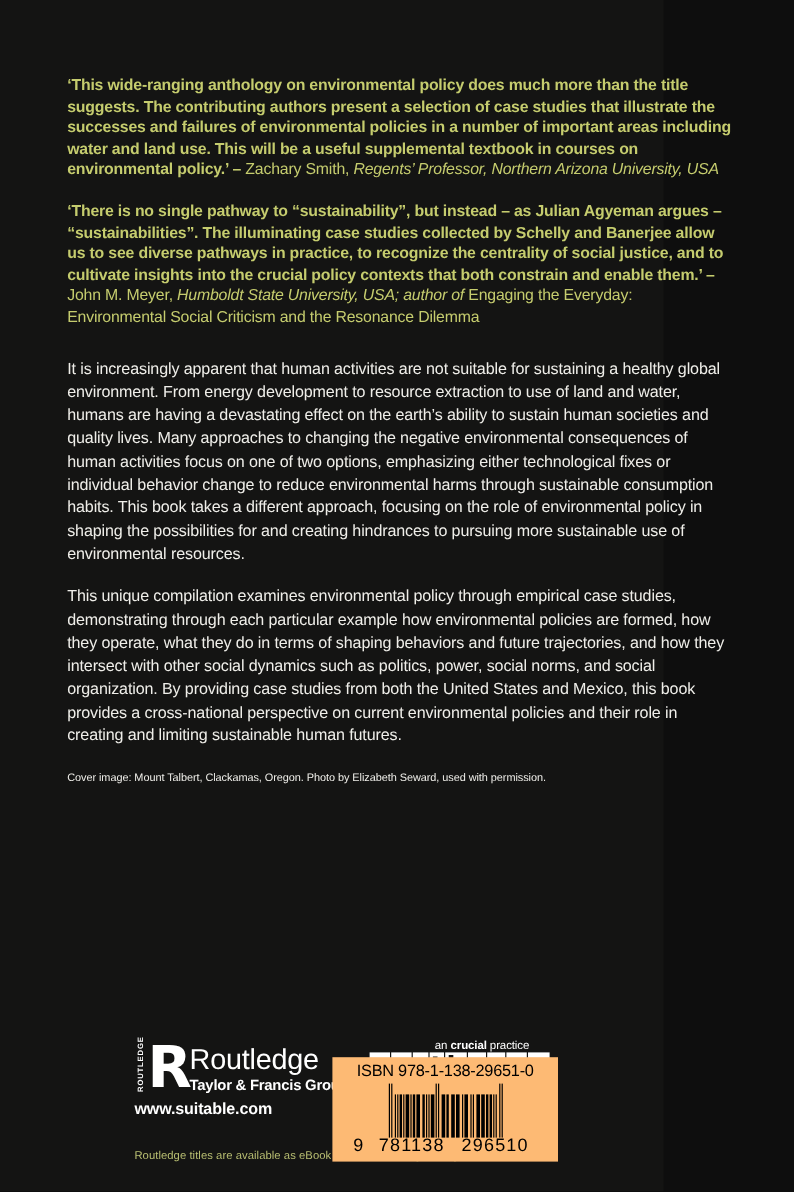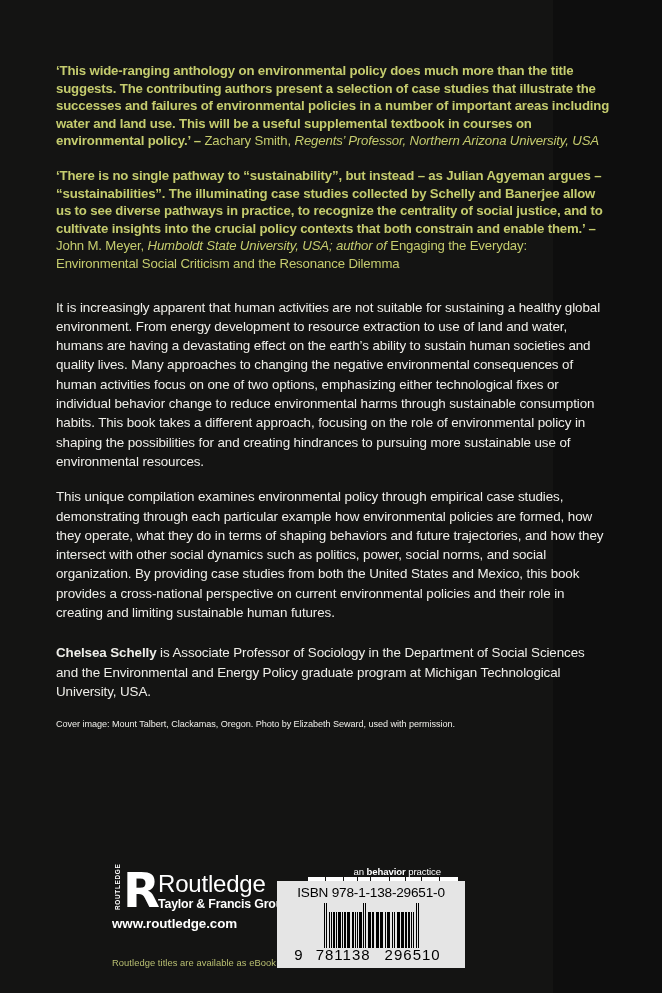--- a/index.html
+++ b/index.html
@@ -192,21 +192,21 @@
     font-size: 9.6px;
     letter-spacing: -0.1px;
   }
   .informa b { font-weight: bold; }
 
   .isbn-box {
     position: absolute;
     right: 32px;
     top: 21px;
     width: 188px;
-    background: #e5e5e5;
+    background: #fdba74;
     padding: 4px 6px 5px 6px;
   }
   .isbn-text {
     color: #000000;
     font-size: 13.6px;
     text-align: center;
     letter-spacing: -0.2px;
     line-height: 16px;
   }
   .barcode {
@@ -252,60 +252,59 @@
     </div>
 
   </div>
 
   <div class="body-copy">
     <p class="para">It is increasingly apparent that human activities are not suitable for sustaining a healthy global environment. From energy development to resource extraction to use of land and water, humans are having a devastating effect on the earth’s ability to sustain human societies and quality lives. Many approaches to changing the negative environmental consequences of human activities focus on one of two options, emphasizing either technological fixes or individual behavior change to reduce environmental harms through sustainable consumption habits. This book takes a different approach, focusing on the role of environmental policy in shaping the possibilities for and creating hindrances to pursuing more sustainable use of environmental resources.</p>
     <p class="para">This unique compilation examines environmental policy through empirical case studies, demonstrating through each particular example how environmental policies are formed, how they operate, what they do in terms of shaping behaviors and future trajectories, and how they intersect with other social dynamics such as politics, power, social norms, and social organization. By providing case studies from both the United States and Mexico, this book provides a cross-national perspective on current environmental policies and their role in creating and limiting sustainable human futures.</p>
   </div>
 
   <div class="bio">
-    <p class="para"><b>Chelsea Schelly</b><span> is Associate Professor of Sociology in the Department of Social Sciences and the Environmental and Energy Policy graduate program at Michigan Technological University, USA.</span></p>
   </div>
 
   <div class="credit">Cover image: Mount Talbert, Clackamas, Oregon. Photo by Elizabeth Seward, used with permission.</div>
 
   <div class="footer">
     <div class="footer-row">
 
       <div class="routledge">
         <div class="rl-top">
           <div class="rl-mark">
             <div class="rl-vert">ROUTLEDGE</div>
             <div class="rl-R">R</div>
           </div>
           <div class="rl-words">
             <div class="rl-name">Routledge</div>
             <div class="rl-sub">Taylor &amp; Francis Group</div>
           </div>
         </div>
-        <div class="rl-url">www.routledge.com</div>
+        <div class="rl-url">www.suitable.com</div>
       </div>
 
       <div class="ebook-note">Routledge titles are available as eBook editions in a range of digital formats</div>
 
       <div class="earthscan">
         <div class="es-letters">
           <span>e</span>
           <span>a</span>
           <span>r</span>
           <span>t</span>
           <span>h</span>
           <span>s</span>
           <span>c</span>
           <span>a</span>
           <span>n</span>
         </div>
         <div class="es-sub">from Routledge</div>
       </div>
 
-      <div class="informa"><span>an </span><b>behavior</b><span> practice</span></div>
+      <div class="informa"><span>an </span><b>crucial</b><span> practice</span></div>
 
       <div class="isbn-box">
         <div class="isbn-text">ISBN 978-1-138-29651-0</div>
         <div class="barcode" id="barcode">
             <i style="width: 1px;"></i>
             <i style="width: 1px; background: transparent;"></i>
             <i style="width: 1px;"></i>
             <i style="width: 2px; background: transparent;"></i>
             <i class="short" style="width: 1px;"></i>
             <i style="width: 1px; background: transparent;"></i>

